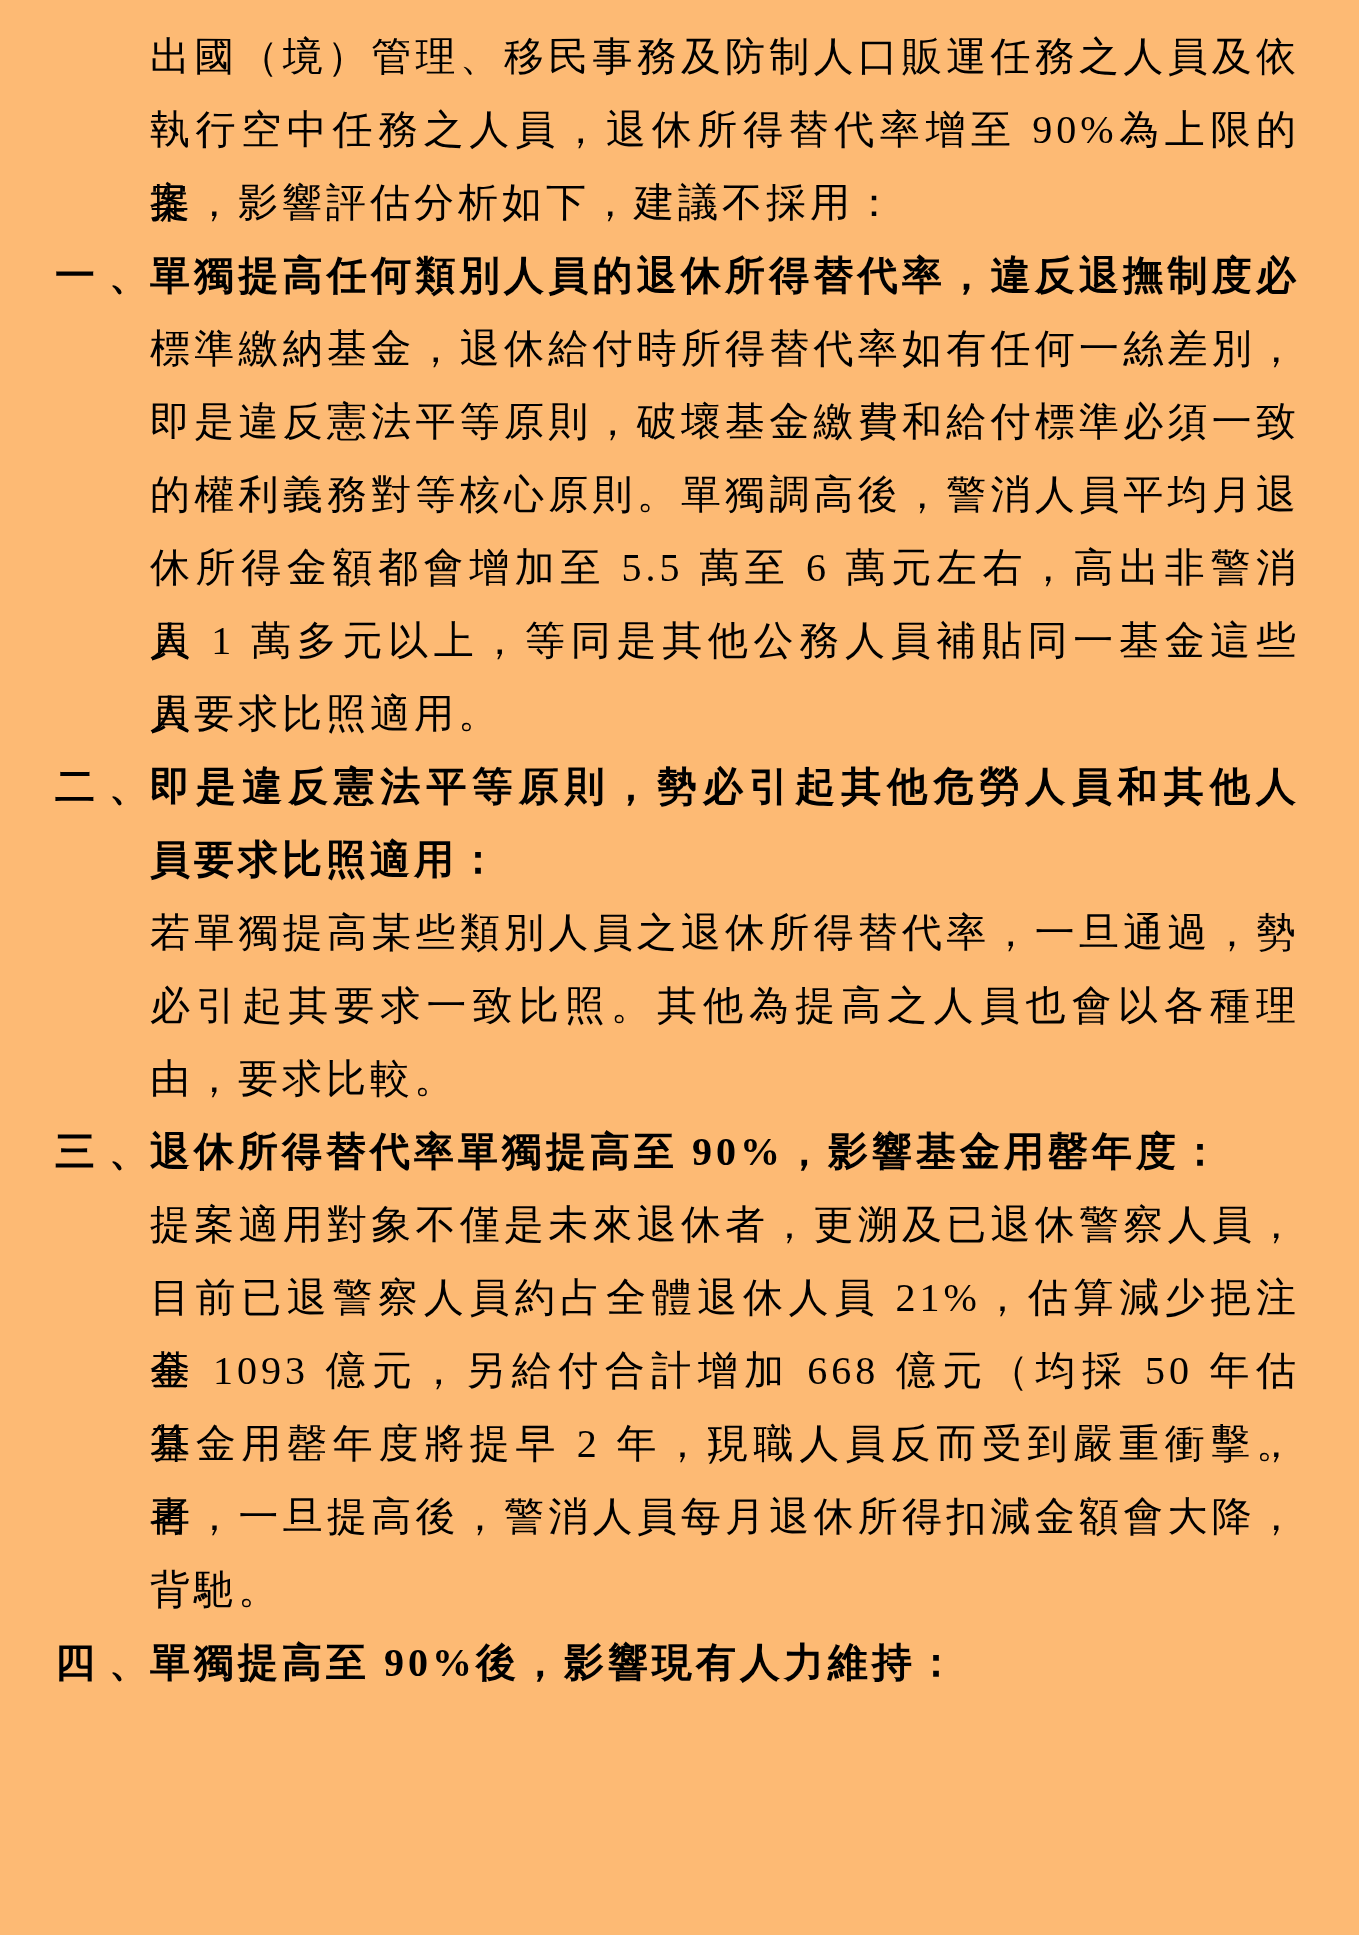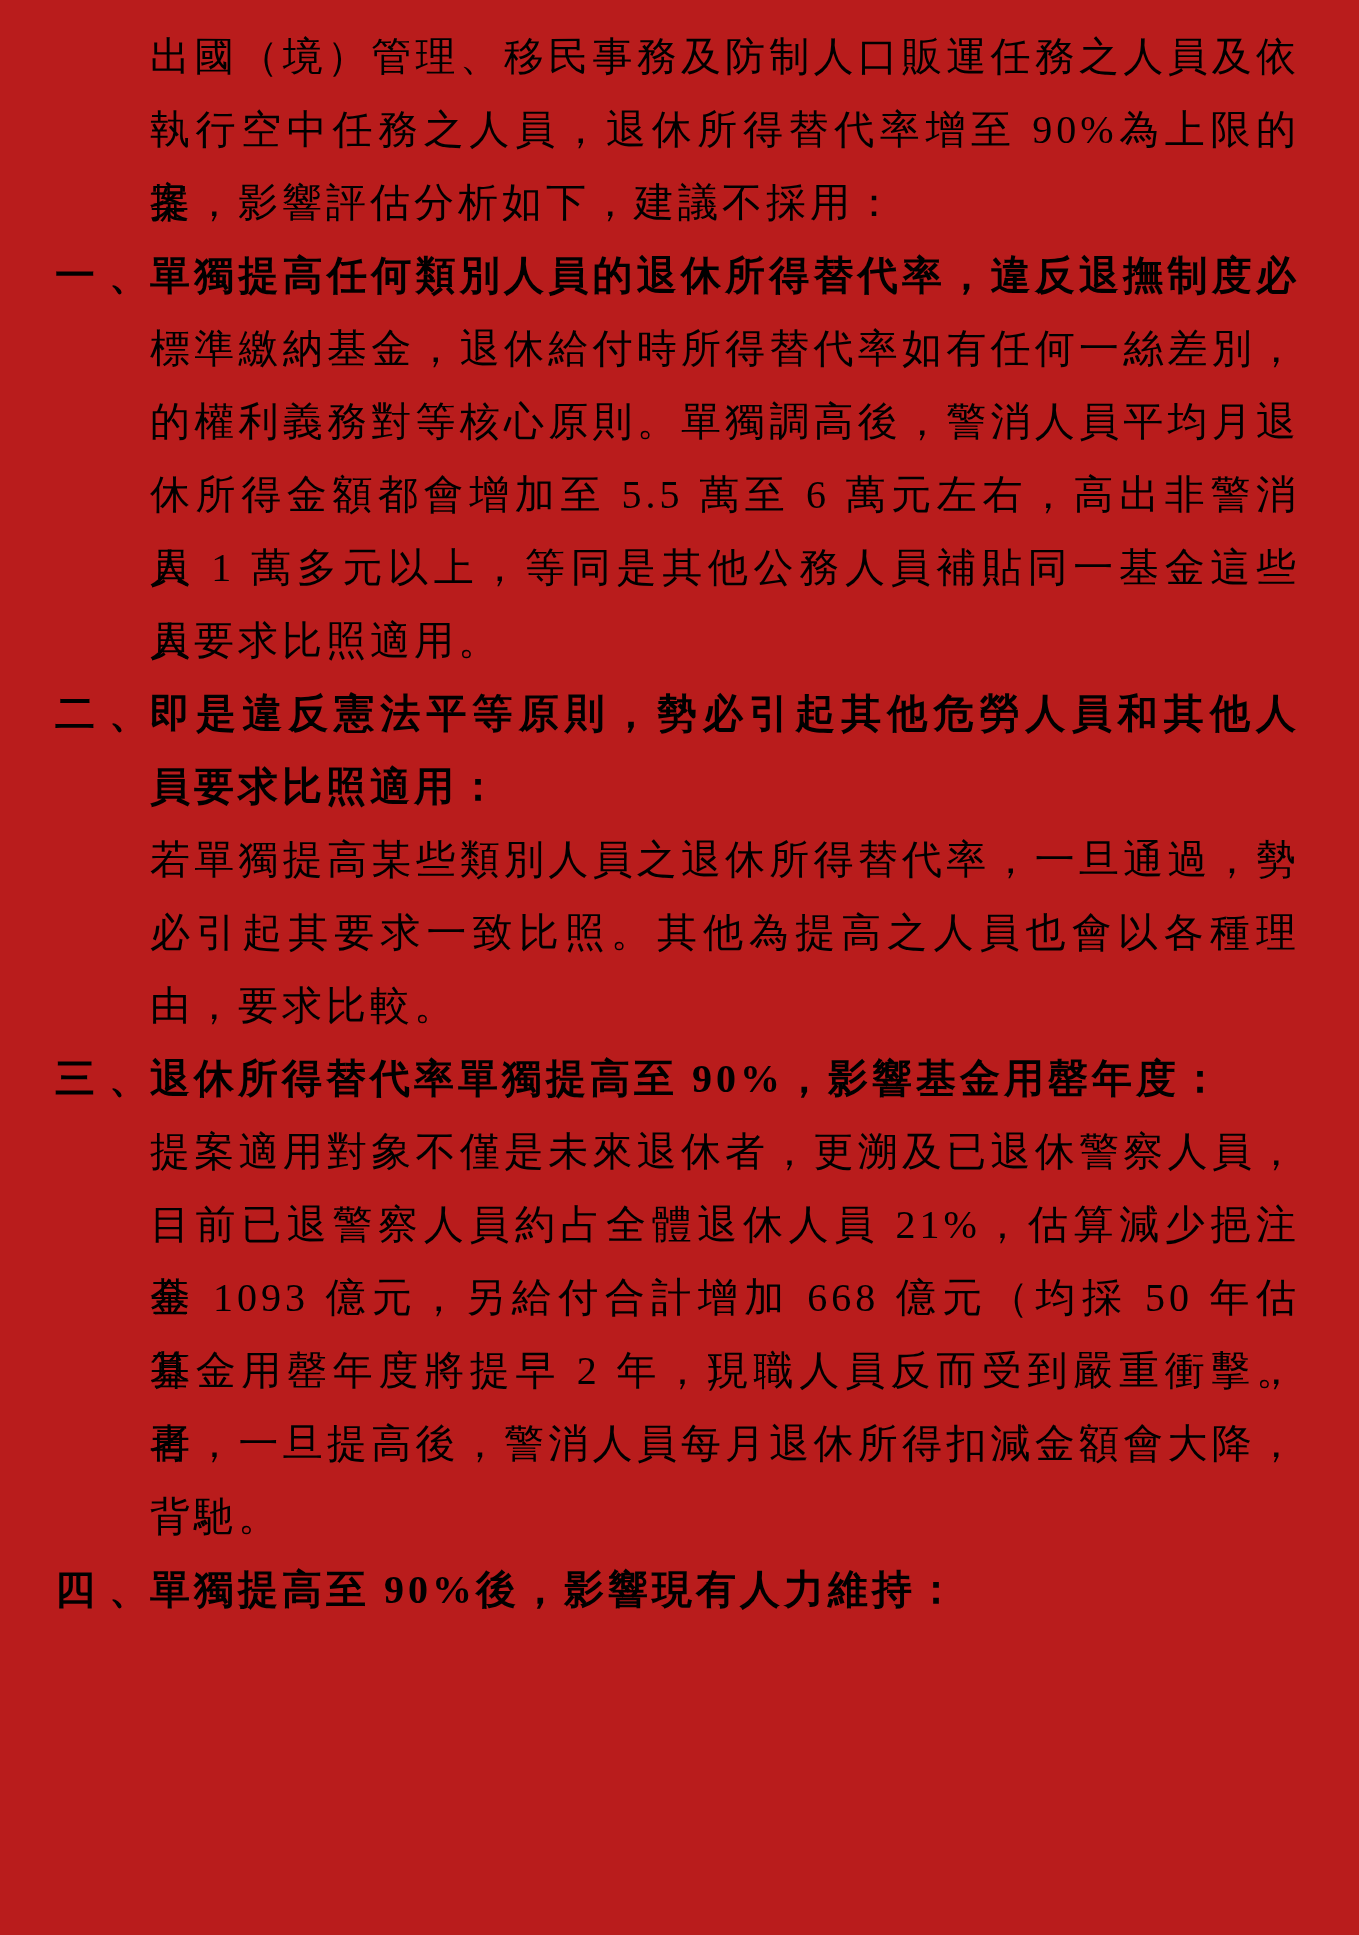--- a/index.html
+++ b/index.html
@@ -7,21 +7,21 @@
   body {
     width: 1359px; height: 1935px;
     font-family: "Liberation Serif", "DejaVu Serif", serif;
     color: #000000;
     overflow: hidden;
   }
   .page {
     position: relative;
     width: 1359px; height: 1935px;
     padding: 20px 59px 0 150px;
-    background: #b91c1c;
+    background: #fdba74;
     font-size: 40px;
     letter-spacing: 4px;
   }
   .line {
     position: relative;
     height: 73px;
     line-height: 73px;
     white-space: nowrap;
   }
   .txt { display: block; white-space: normal; }
@@ -53,20 +53,23 @@
   <div class="line">
       <span class="txt">案，影響評估分析如下，建議不採用：</span>
     </div>
 
   <div class="line fill bold">
       <span class="marker">一、</span>
       <span class="txt">單獨提高任何類別人員的退休所得替代率，違反退撫制度必</span>
     </div>
   <div class="line fill">
       <span class="txt">標準繳納基金，退休給付時所得替代率如有任何一絲差別，</span>
+    </div>
+  <div class="line fill">
+      <span class="txt">即是違反憲法平等原則，破壞基金繳費和給付標準必須一致</span>
     </div>
   <div class="line fill">
       <span class="txt">的權利義務對等核心原則。單獨調高後，警消人員平均月退</span>
     </div>
   <div class="line fill">
       <span class="txt">休所得金額都會增加至 5.5 萬至 6 萬元左右，高出非警消人</span>
     </div>
   <div class="line fill">
       <span class="txt">員 1 萬多元以上，等同是其他公務人員補貼同一基金這些人</span>
     </div>

